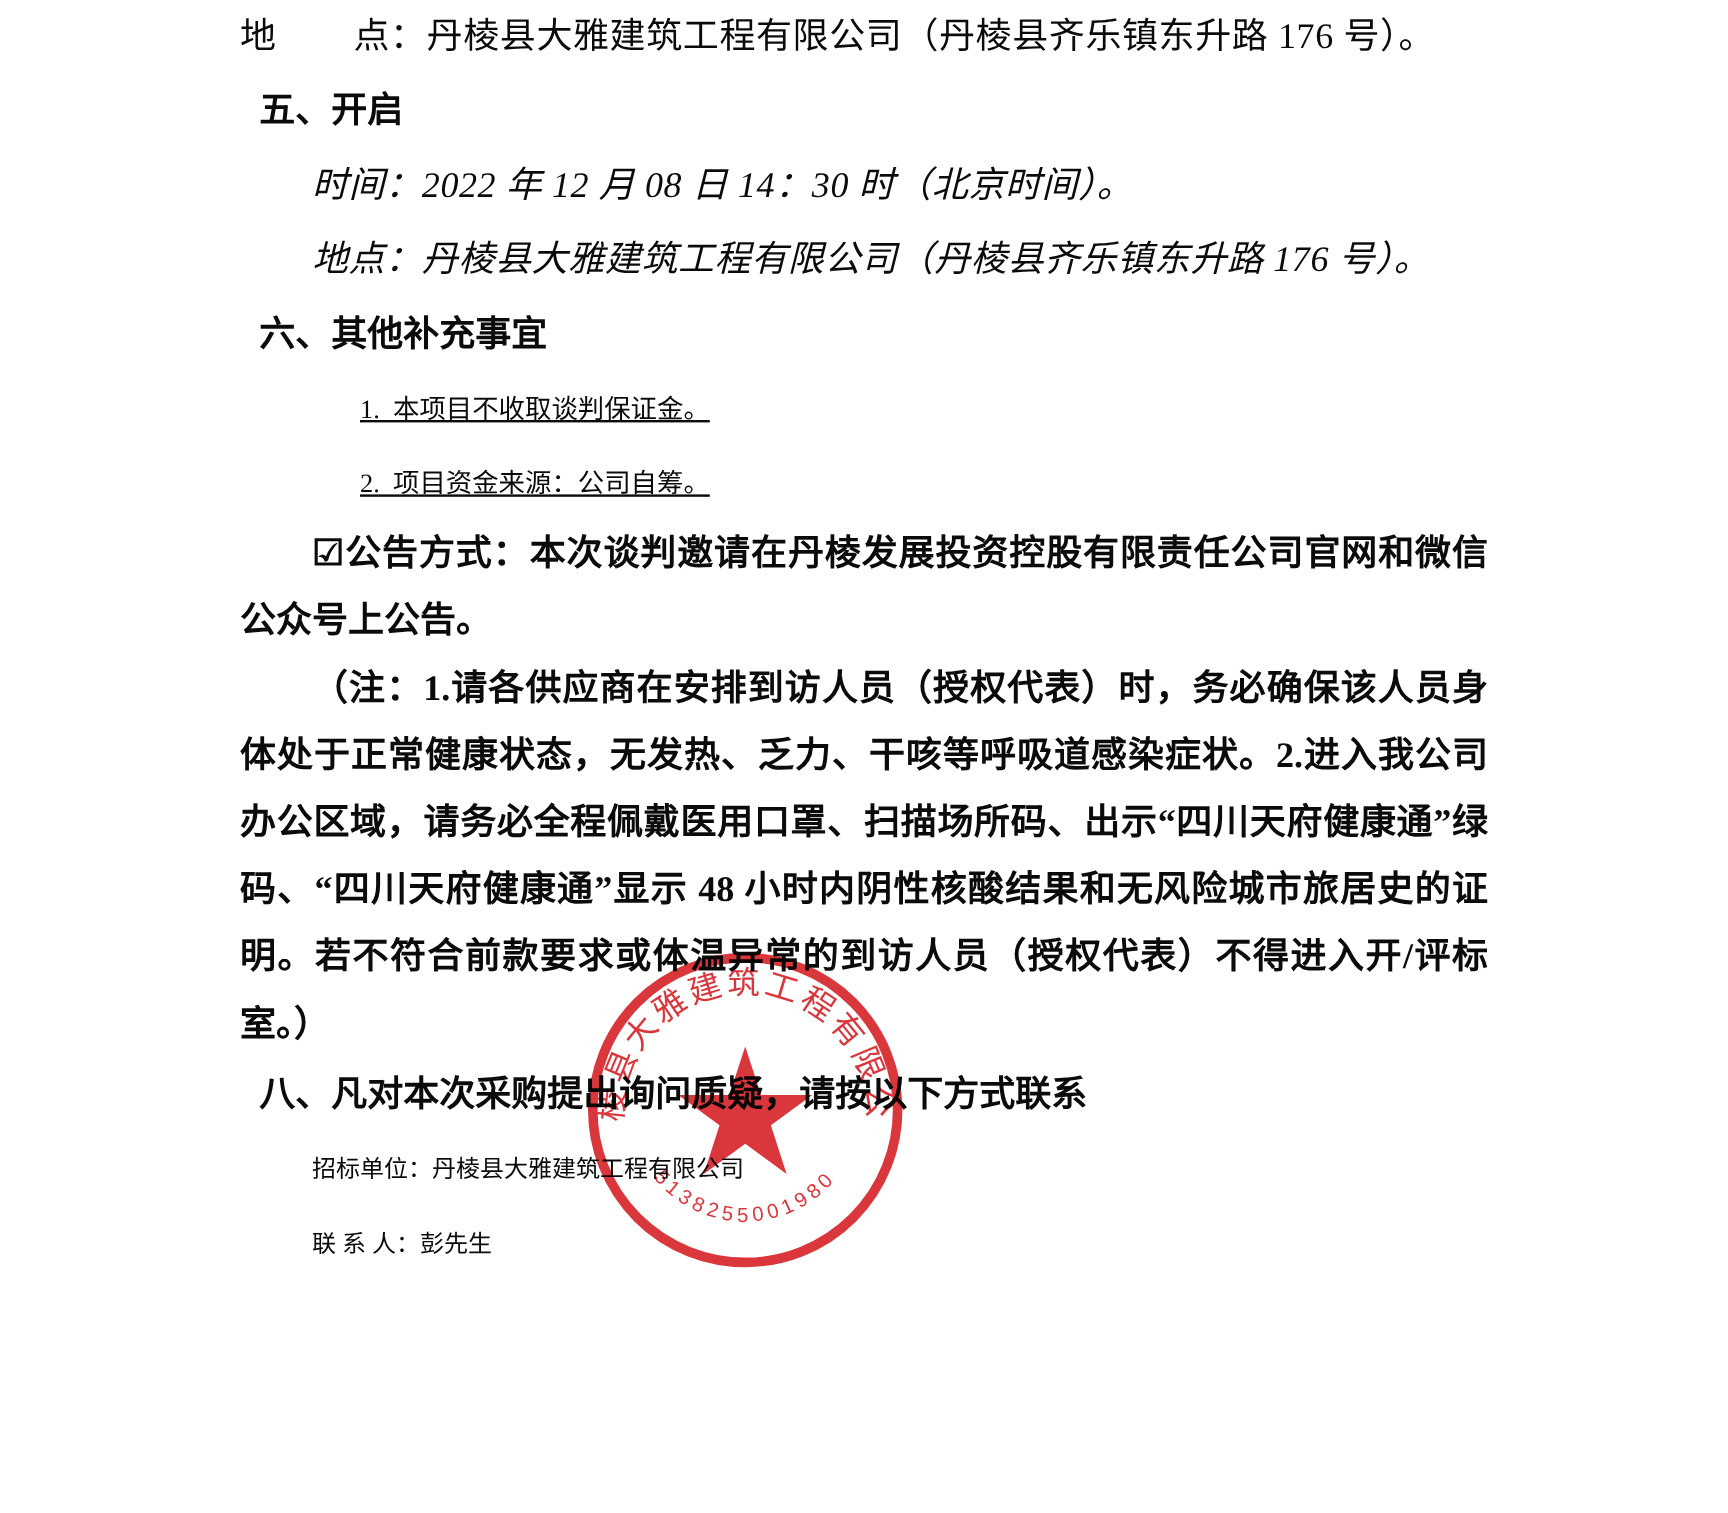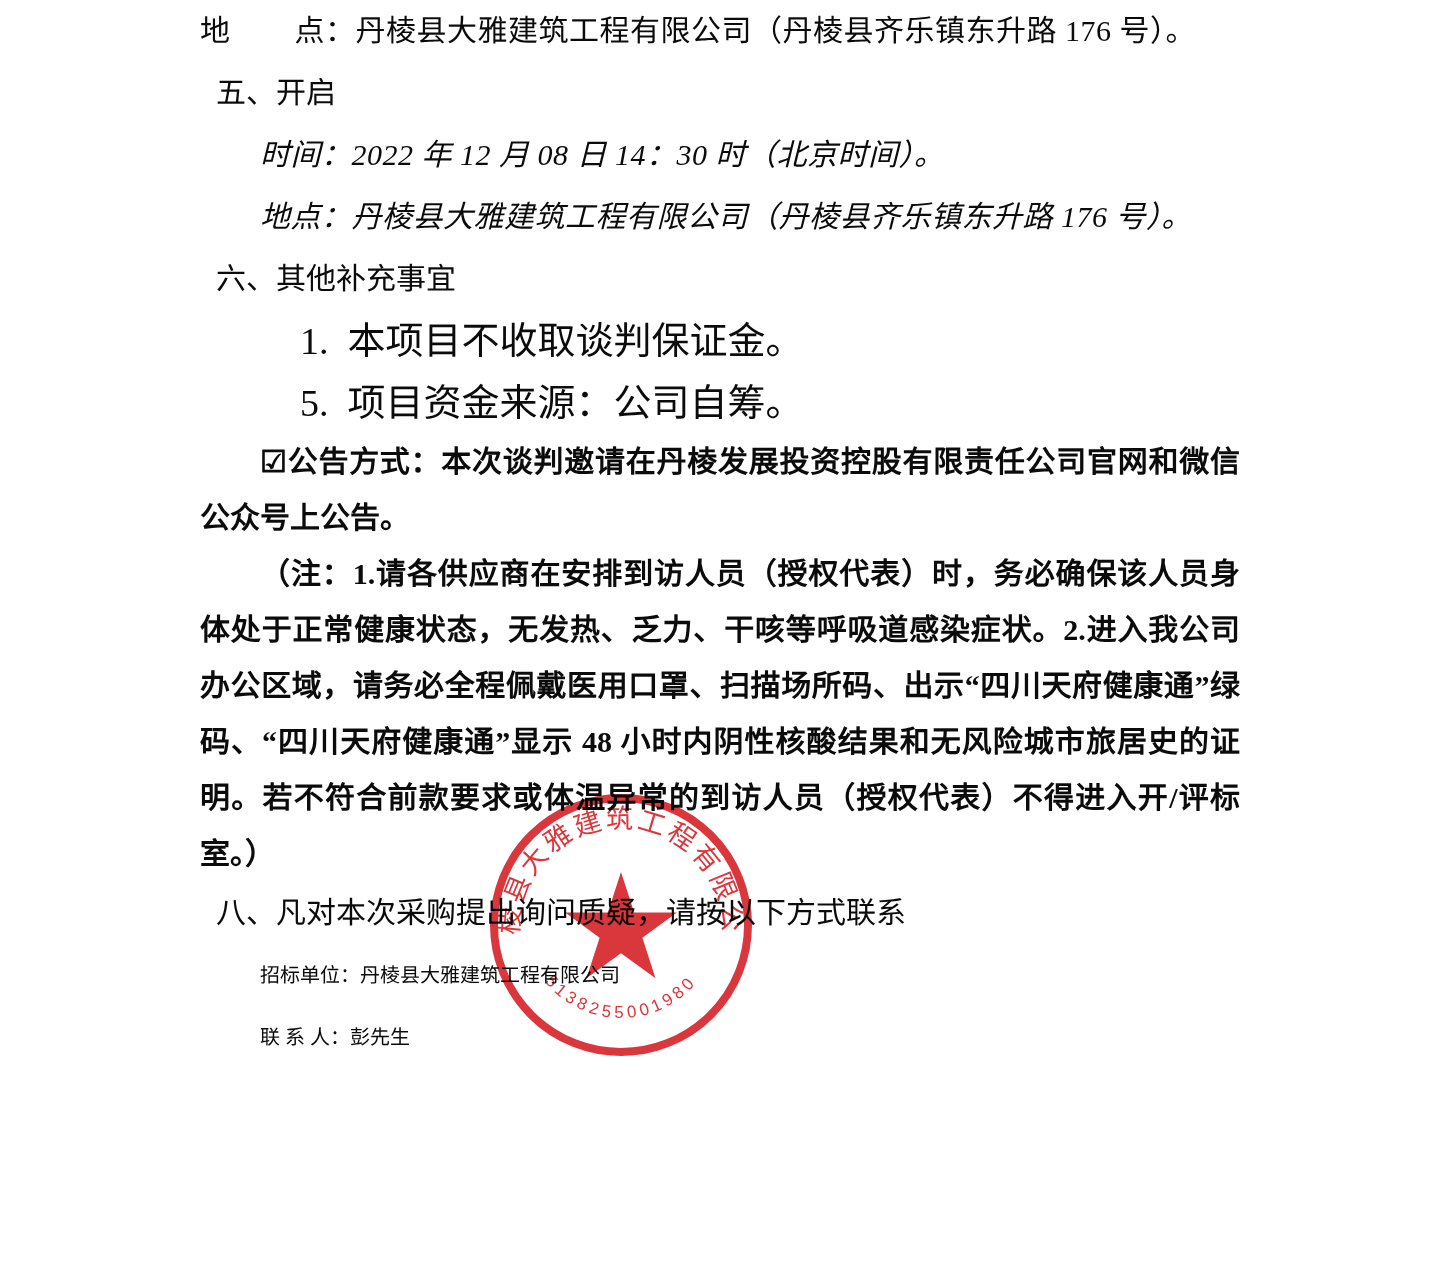--- a/index.html
+++ b/index.html
@@ -24,30 +24,31 @@
     padding: 0 200px 0 200px;
   }
   .line {
     font-size: 30px;
     line-height: 62px;
     letter-spacing: 0.5px;
     white-space: pre-wrap;
   }
   .indent-1 { padding-left: 60px; font-style: italic; }
   .heading {
-    font-weight: normal;
+    font-weight: bold;
     font-size: 30px;
     line-height: 62px;
     padding-left: 16px;
   }
   .list-item {
-    font-size: 38px;
+    font-size: 22px;
     line-height: 62px;
     padding-left: 100px;
     white-space: pre-wrap;
+    text-decoration: underline;
   }
   .para {
     font-size: 30px;
     line-height: 56px;
     text-align: justify;
     text-justify: inter-ideograph;
     white-space: normal;
   }
   .para-indent { text-indent: 60px; font-weight: bold; }
   .contact-line {
@@ -79,21 +80,21 @@
 <div class="page">
 
   <div class="line">地        点：丹棱县大雅建筑工程有限公司（丹棱县齐乐镇东升路 176 号）。</div>
 
   <div class="heading">五、开启</div>
   <div class="line indent-1">时间：2022 年 12 月 08 日 14：30 时（北京时间）。</div>
   <div class="line indent-1">地点：丹棱县大雅建筑工程有限公司（丹棱县齐乐镇东升路 176 号）。</div>
 
   <div class="heading">六、其他补充事宜</div>
   <div class="list-item">1.  本项目不收取谈判保证金。</div>
-  <div class="list-item">5.  项目资金来源：公司自筹。</div>
+  <div class="list-item">2.  项目资金来源：公司自筹。</div>
 
   <div class="para para-indent">☑公告方式：本次谈判邀请在丹棱发展投资控股有限责任公司官网和微信公众号上公告。</div>
 
   <div class="para para-indent">（注：1.请各供应商在安排到访人员（授权代表）时，务必确保该人员身体处于正常健康状态，无发热、乏力、干咳等呼吸道感染症状。2.进入我公司办公区域，请务必全程佩戴医用口罩、扫描场所码、出示“四川天府健康通”绿码、“四川天府健康通”显示 48 小时内阴性核酸结果和无风险城市旅居史的证明。若不符合前款要求或体温异常的到访人员（授权代表）不得进入开/评标室。）</div>
 
   <div class="heading">八、凡对本次采购提出询问质疑，请按以下方式联系</div>
 
   <div class="contact-line"><span>招标单位：</span><span>丹棱县大雅建筑工程有限公司</span></div>
 
 

